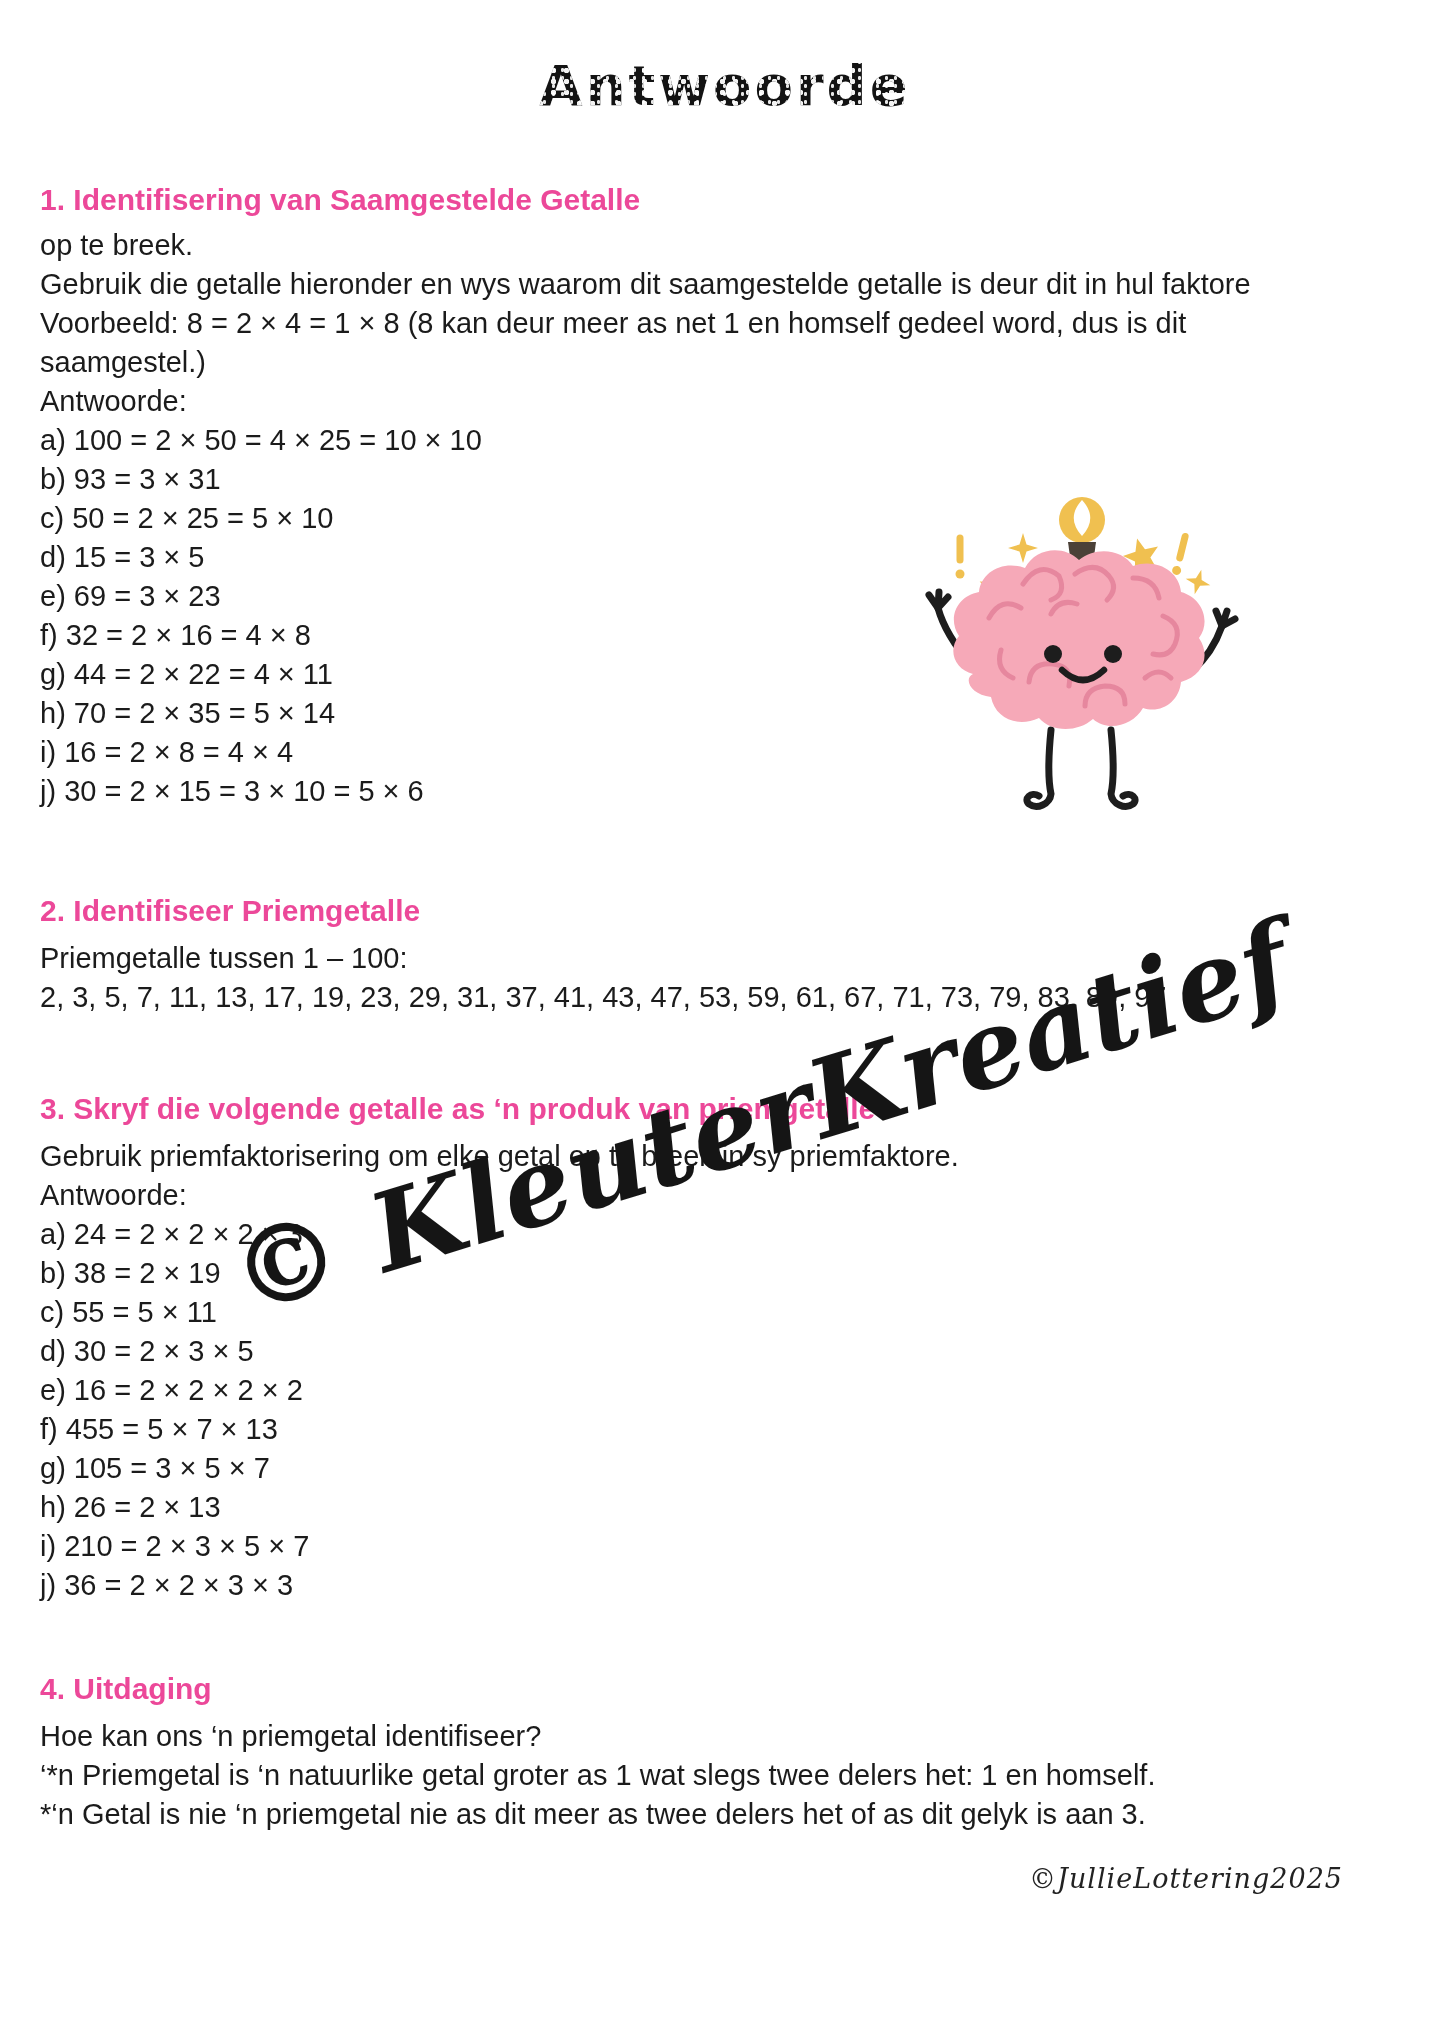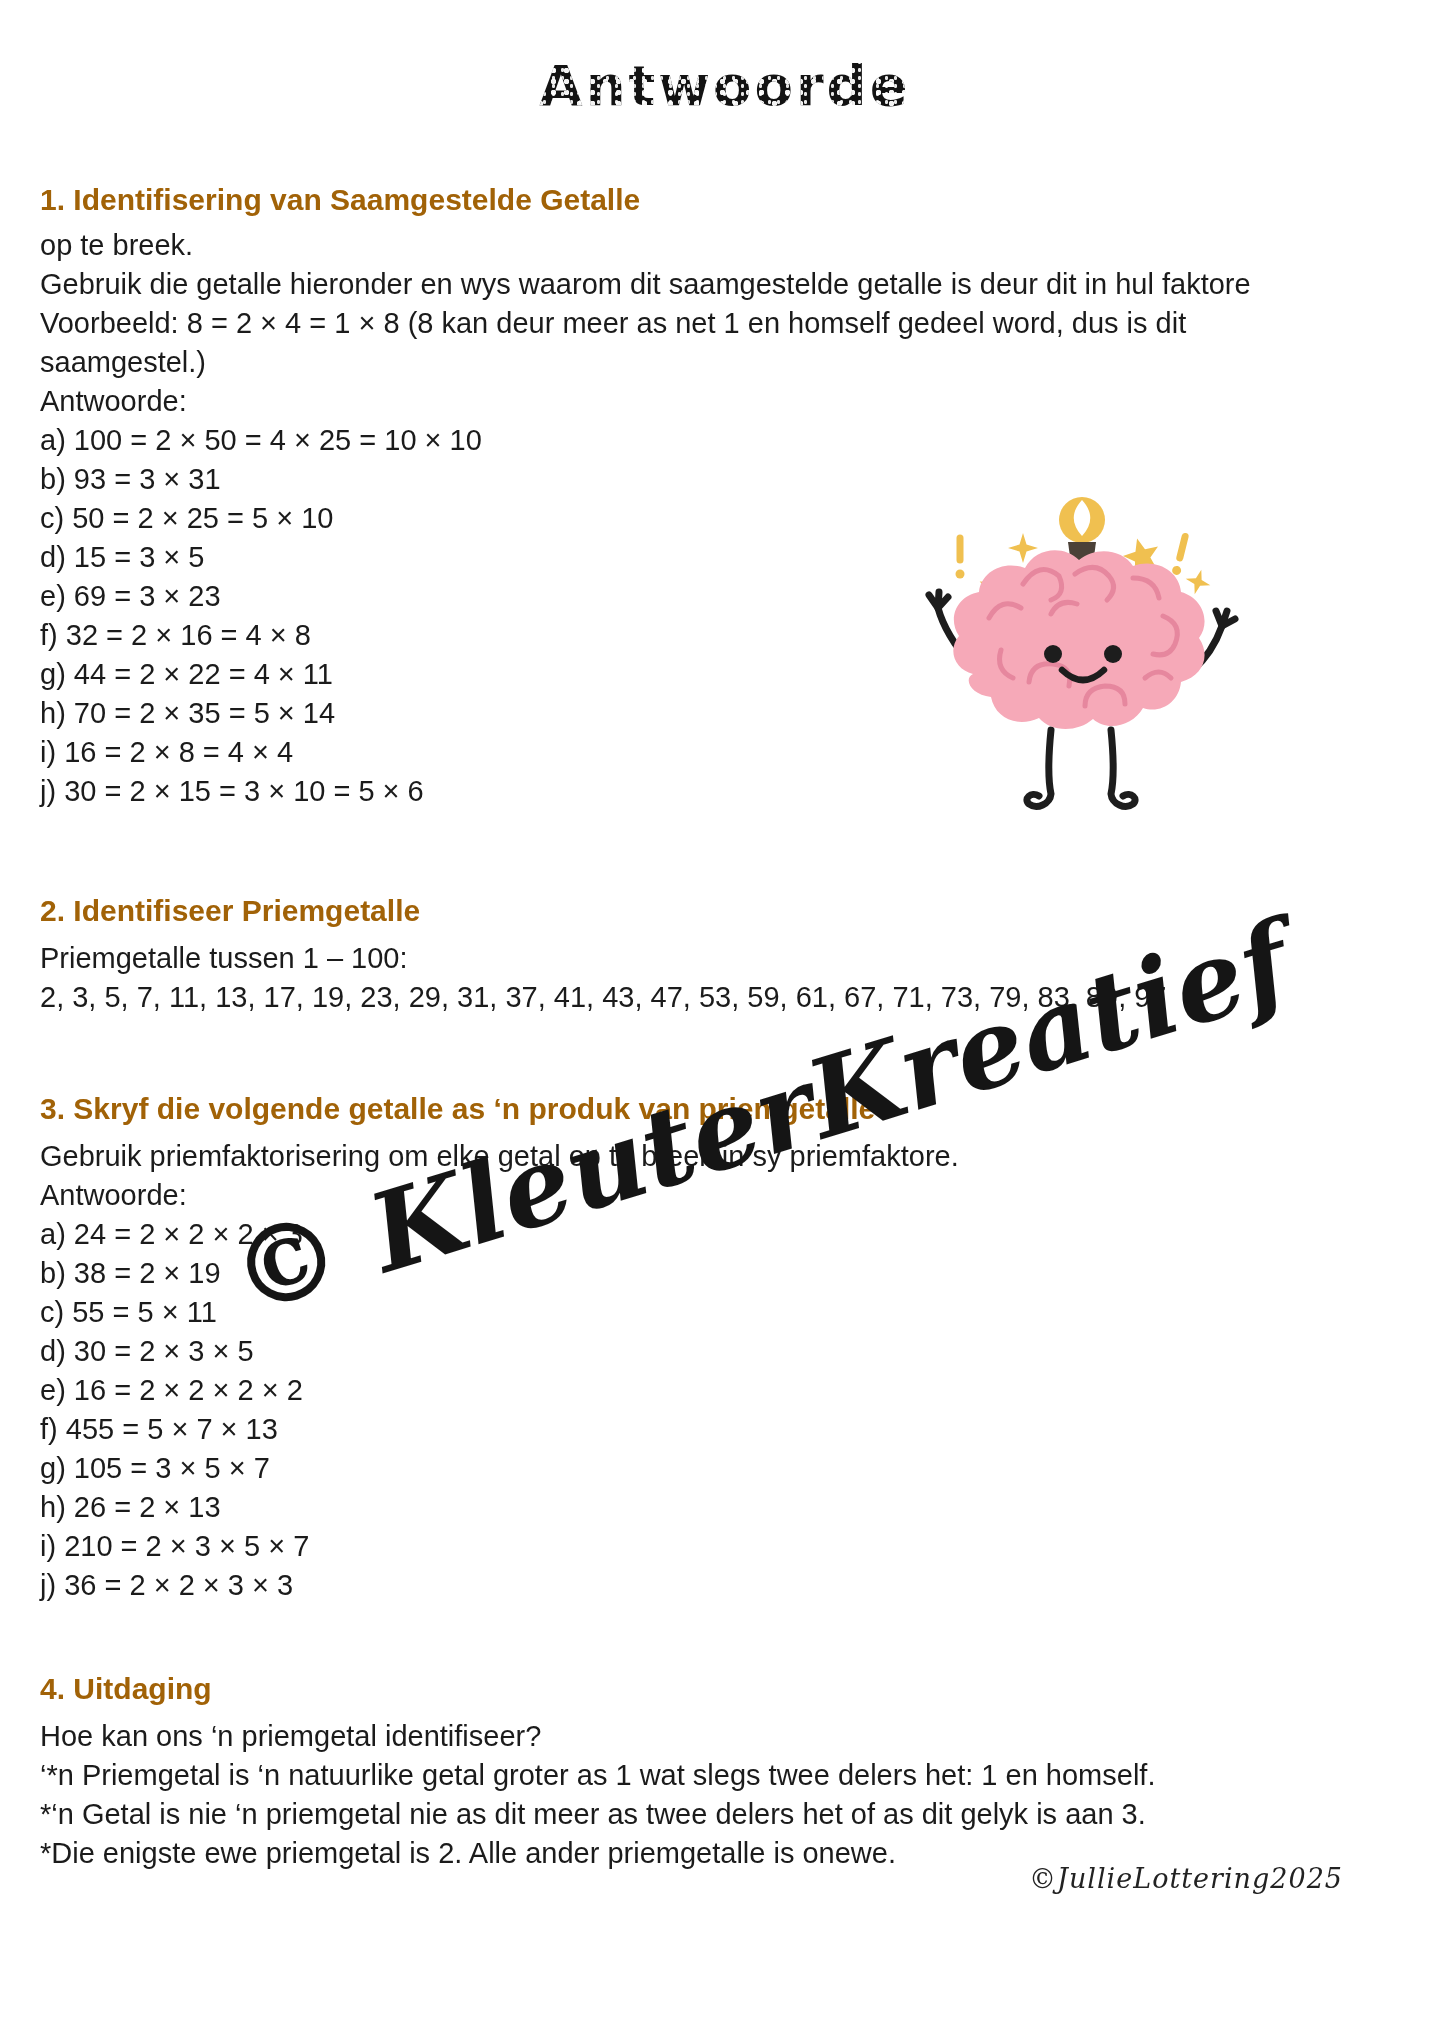--- a/index.html
+++ b/index.html
@@ -14,21 +14,21 @@
         radial-gradient(circle, rgba(255,255,255,.95) 2.6px, transparent 3px),
         radial-gradient(circle, rgba(255,255,255,.9) 1.7px, transparent 2px),
         linear-gradient(#131313,#131313);
       background-size:13px 11px, 9px 8px, 100% 100%;
       background-position:0 0, 5px 4px, 0 0;
       -webkit-background-clip:text;
       background-clip:text;
       color:transparent;
     }
   }
-  h2{margin:0;font-size:30px;line-height:36px;font-weight:bold;color:#a16207;}
+  h2{margin:0;font-size:30px;line-height:36px;font-weight:bold;color:#ec4899;}
   .s1-h{margin-top:64px;margin-bottom:8px;}
   .s2-h{margin-top:82px;margin-bottom:10px;}
   .s3-h{margin-top:74px;margin-bottom:10px;}
   .s4-h{margin-top:66px;margin-bottom:10px;}
   .line{margin:0;font-size:29px;line-height:39px;white-space:nowrap;}
   .brain-wrap{position:absolute;left:905px;top:478px;width:340px;height:345px;}
   .watermark{position:absolute;left:235px;top:1215px;width:1000px;
              transform:rotate(-17deg);transform-origin:left center;
              font-family:"DejaVu Serif", serif;font-style:italic;font-weight:bold;
              font-size:108px;line-height:1.2;color:#151515;white-space:nowrap;}
@@ -87,21 +87,20 @@
         <p class="line">i) 210 = 2 × 3 × 5 × 7</p>
         <p class="line">j) 36 = 2 × 2 × 3 × 3</p>
       </div>
     </section>
 
     <section>
       <h2 class="s4-h">4. Uitdaging</h2>
       <p class="line">Hoe kan ons ‘n priemgetal identifiseer?</p>
       <p class="line">‘*n Priemgetal is ‘n natuurlike getal groter as 1 wat slegs twee delers het: 1 en homself.</p>
       <p class="line">*‘n Getal is nie ‘n priemgetal nie as dit meer as twee delers het of as dit gelyk is aan 3.</p>
-      <p class="line">*Die enigste ewe priemgetal is 2. Alle ander priemgetalle is onewe.</p>
     </section>
   </div>
 
   <div class="brain-wrap">
     <svg width="340" height="345" viewBox="0 0 340 345">
 
       <g>
         <circle cx="177" cy="42" r="23" fill="#F0C050"></circle>
         <path d="M177,22 C166,34 166,46 177,58 C188,46 188,34 177,22 Z" fill="#ffffff"></path>
         <path d="M163,64 L191,64 L188,86 L166,86 Z" fill="#4B4138"></path>

